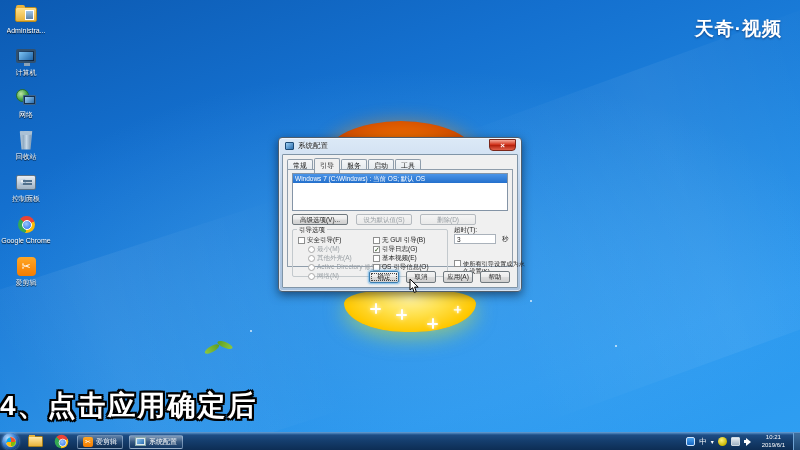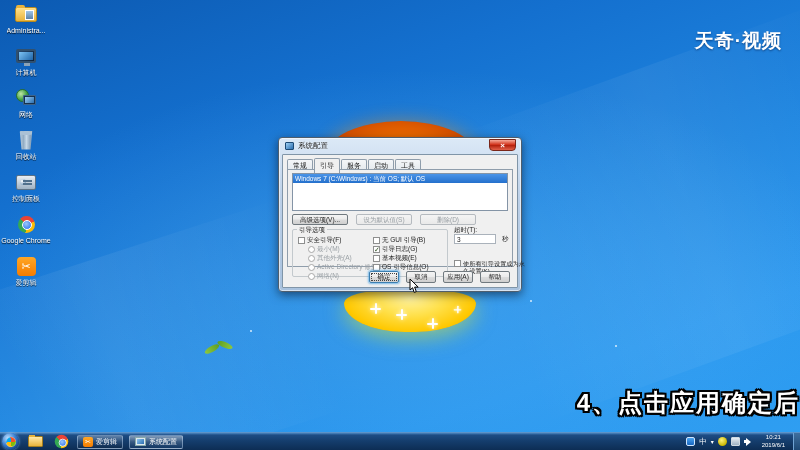--- a/index.html
+++ b/index.html
@@ -31,21 +31,21 @@
     background:linear-gradient(90deg,#8ec93f,#5e9e22); }
   #wp-sprout .leaf.l1 { left:0; top:8px; transform:rotate(-35deg); }
   #wp-sprout .leaf.l2 { left:13px; top:4px; transform:rotate(28deg) scaleX(-1); }
   .sparkle { position:absolute; width:11px; height:11px; z-index:2; filter:drop-shadow(0 0 2px rgba(255,255,255,.9)); }
   .sparkle::before, .sparkle::after { content:""; position:absolute; background:#fff; border-radius:2px; }
   .sparkle::before { left:4.5px; top:0; width:2px; height:11px; }
   .sparkle::after  { left:0; top:4.5px; width:11px; height:2px; }
   .dot { position:absolute; width:2px; height:2px; border-radius:50%; background:rgba(255,255,255,.8); z-index:2; }
 
   
-  #watermark { position:absolute; top:28px; right:18px; z-index:9;
+  #watermark { position:absolute; top:16px; right:18px; z-index:9;
     font-size:19px; font-weight:bold; color:#fff; letter-spacing:1px;
     text-shadow:0 1px 2px rgba(0,30,80,.6); }
 
   
   #desktop-icons { position:absolute; left:0; top:2px; width:52px; z-index:3; }
   .dicon { width:52px; height:42px; display:flex; flex-direction:column; align-items:center; margin-bottom:0; }
   .dicon .glyph { width:26px; height:24px; position:relative; display:flex; align-items:center; justify-content:center; }
   .dicon .lbl { font-size:7px; color:#fff; text-shadow:0 1px 1px #000; margin-top:1px; text-align:center; line-height:1.1;
     white-space:nowrap; overflow:hidden; max-width:50px; }
   .folder { width:22px; height:15px; background:linear-gradient(180deg,#ffe08a,#e8b33c); border:1px solid #b88a1e; border-radius:2px; position:relative; }
@@ -118,22 +118,22 @@
   #perm { left:166px; top:90px; align-items:flex-start; }
   #perm .lblwrap { width:62px; white-space:normal; line-height:1.15; font-size:6.2px; }
 
   #dlg-footer { position:absolute; left:0; right:7px; bottom:3px; height:13px; display:flex; justify-content:flex-end; gap:7px; }
   .fbtn { width:30px; height:12px; font-size:6.5px; line-height:10px; }
   .fbtn.focused { border-color:#3c7fb1; box-shadow:0 0 2px 1px rgba(90,170,230,.8); outline:1px dotted #444; outline-offset:-3px; }
 
   #cursor { position:absolute; left:409px; top:279px; z-index:7; }
 
   
-  #subtitle { position:absolute; left:0; right:0; top:387px; text-align:right; z-index:10;
-    font-size:24px; font-weight:bold; color:#fff; letter-spacing:2px;
+  #subtitle { position:absolute; left:0; right:0; top:387px; text-align:left; z-index:10;
+    font-size:28px; font-weight:bold; color:#fff; letter-spacing:2px;
     text-shadow:-2px -2px 0 #000, 2px -2px 0 #000, -2px 2px 0 #000, 2px 2px 0 #000, 0 2px 0 #000, 0 -2px 0 #000, 2px 0 0 #000, -2px 0 0 #000; }
 
   
   #taskbar { position:absolute; left:0; bottom:0; width:800px; height:18px; z-index:20;
     background:linear-gradient(180deg,#4d86c0 0%,#1d4c84 12%,#153e6e 45%,#0d2d54 100%);
     border-top:1px solid #5d93c8; display:flex; align-items:center; }
   #start-button { width:17px; height:17px; margin-left:2px; border-radius:50%; position:relative;
     background:radial-gradient(circle at 35% 30%, #bfe0ff, #3a7fd0 45%, #123f7e 80%); box-shadow:0 0 3px rgba(140,200,255,.8); }
   #start-flag { position:absolute; left:3.5px; top:3.5px; width:10px; height:10px;
     background:conic-gradient(#f35325 0 25%, #81bc06 25% 50%, #ffba08 50% 75%, #05a6f0 75% 100%);

